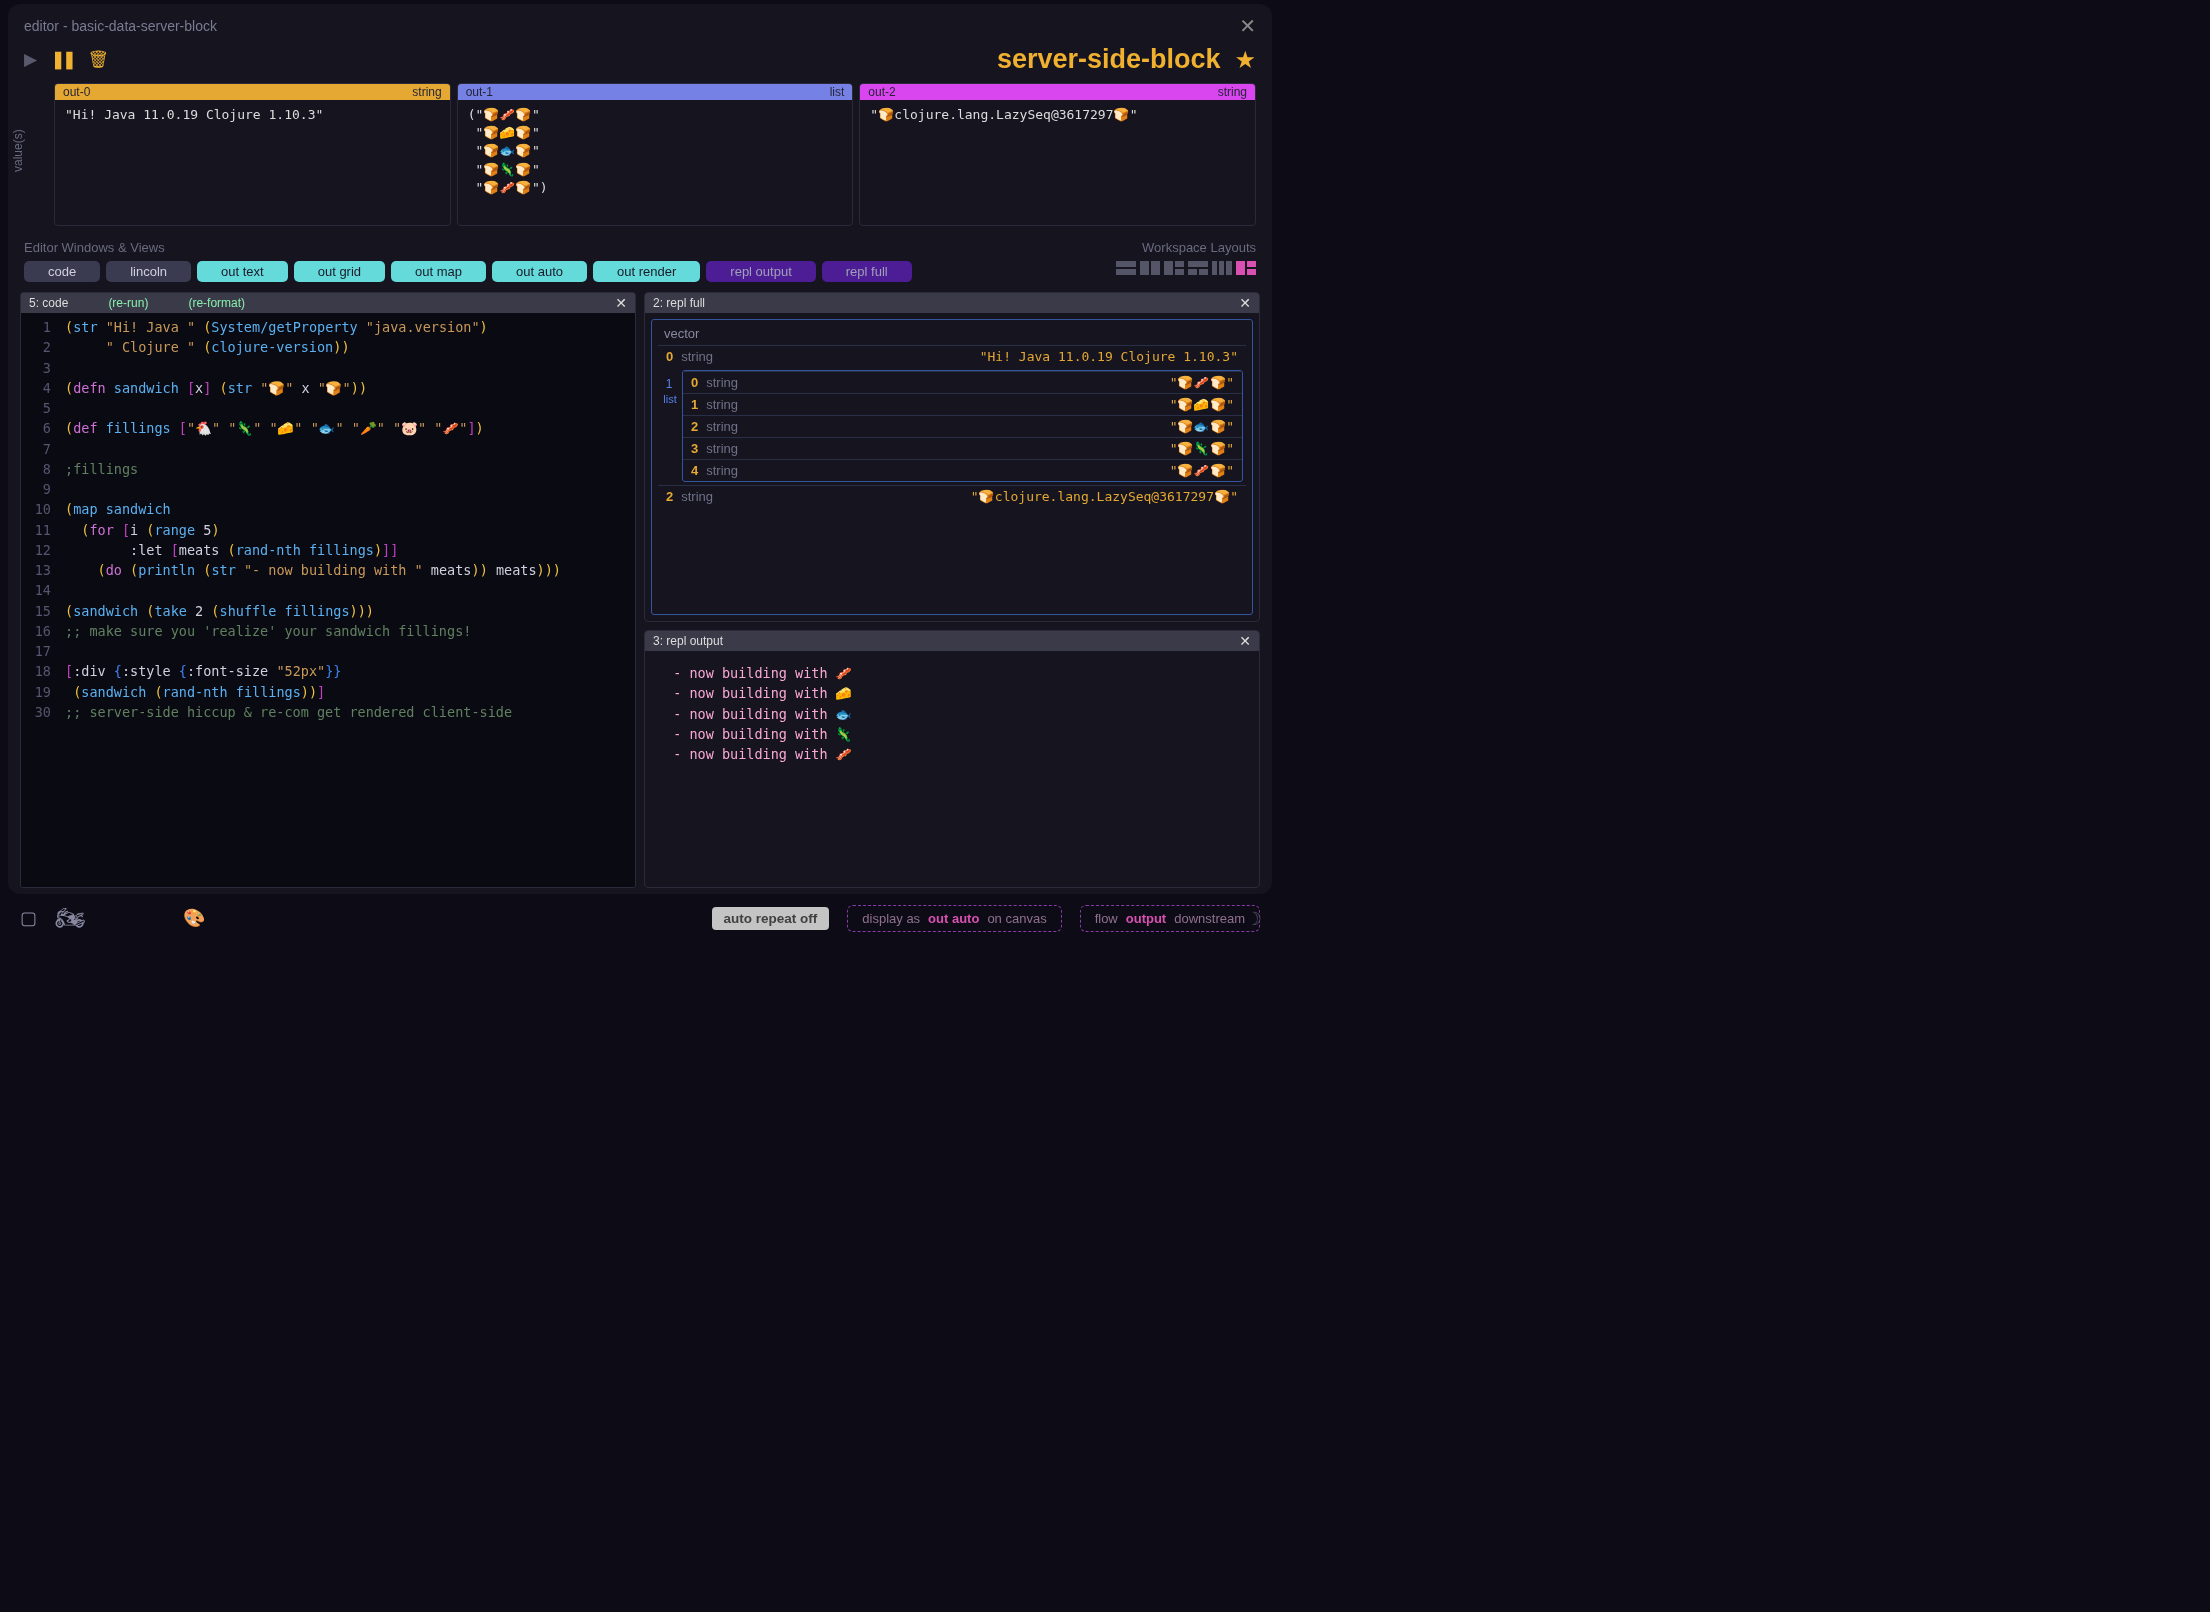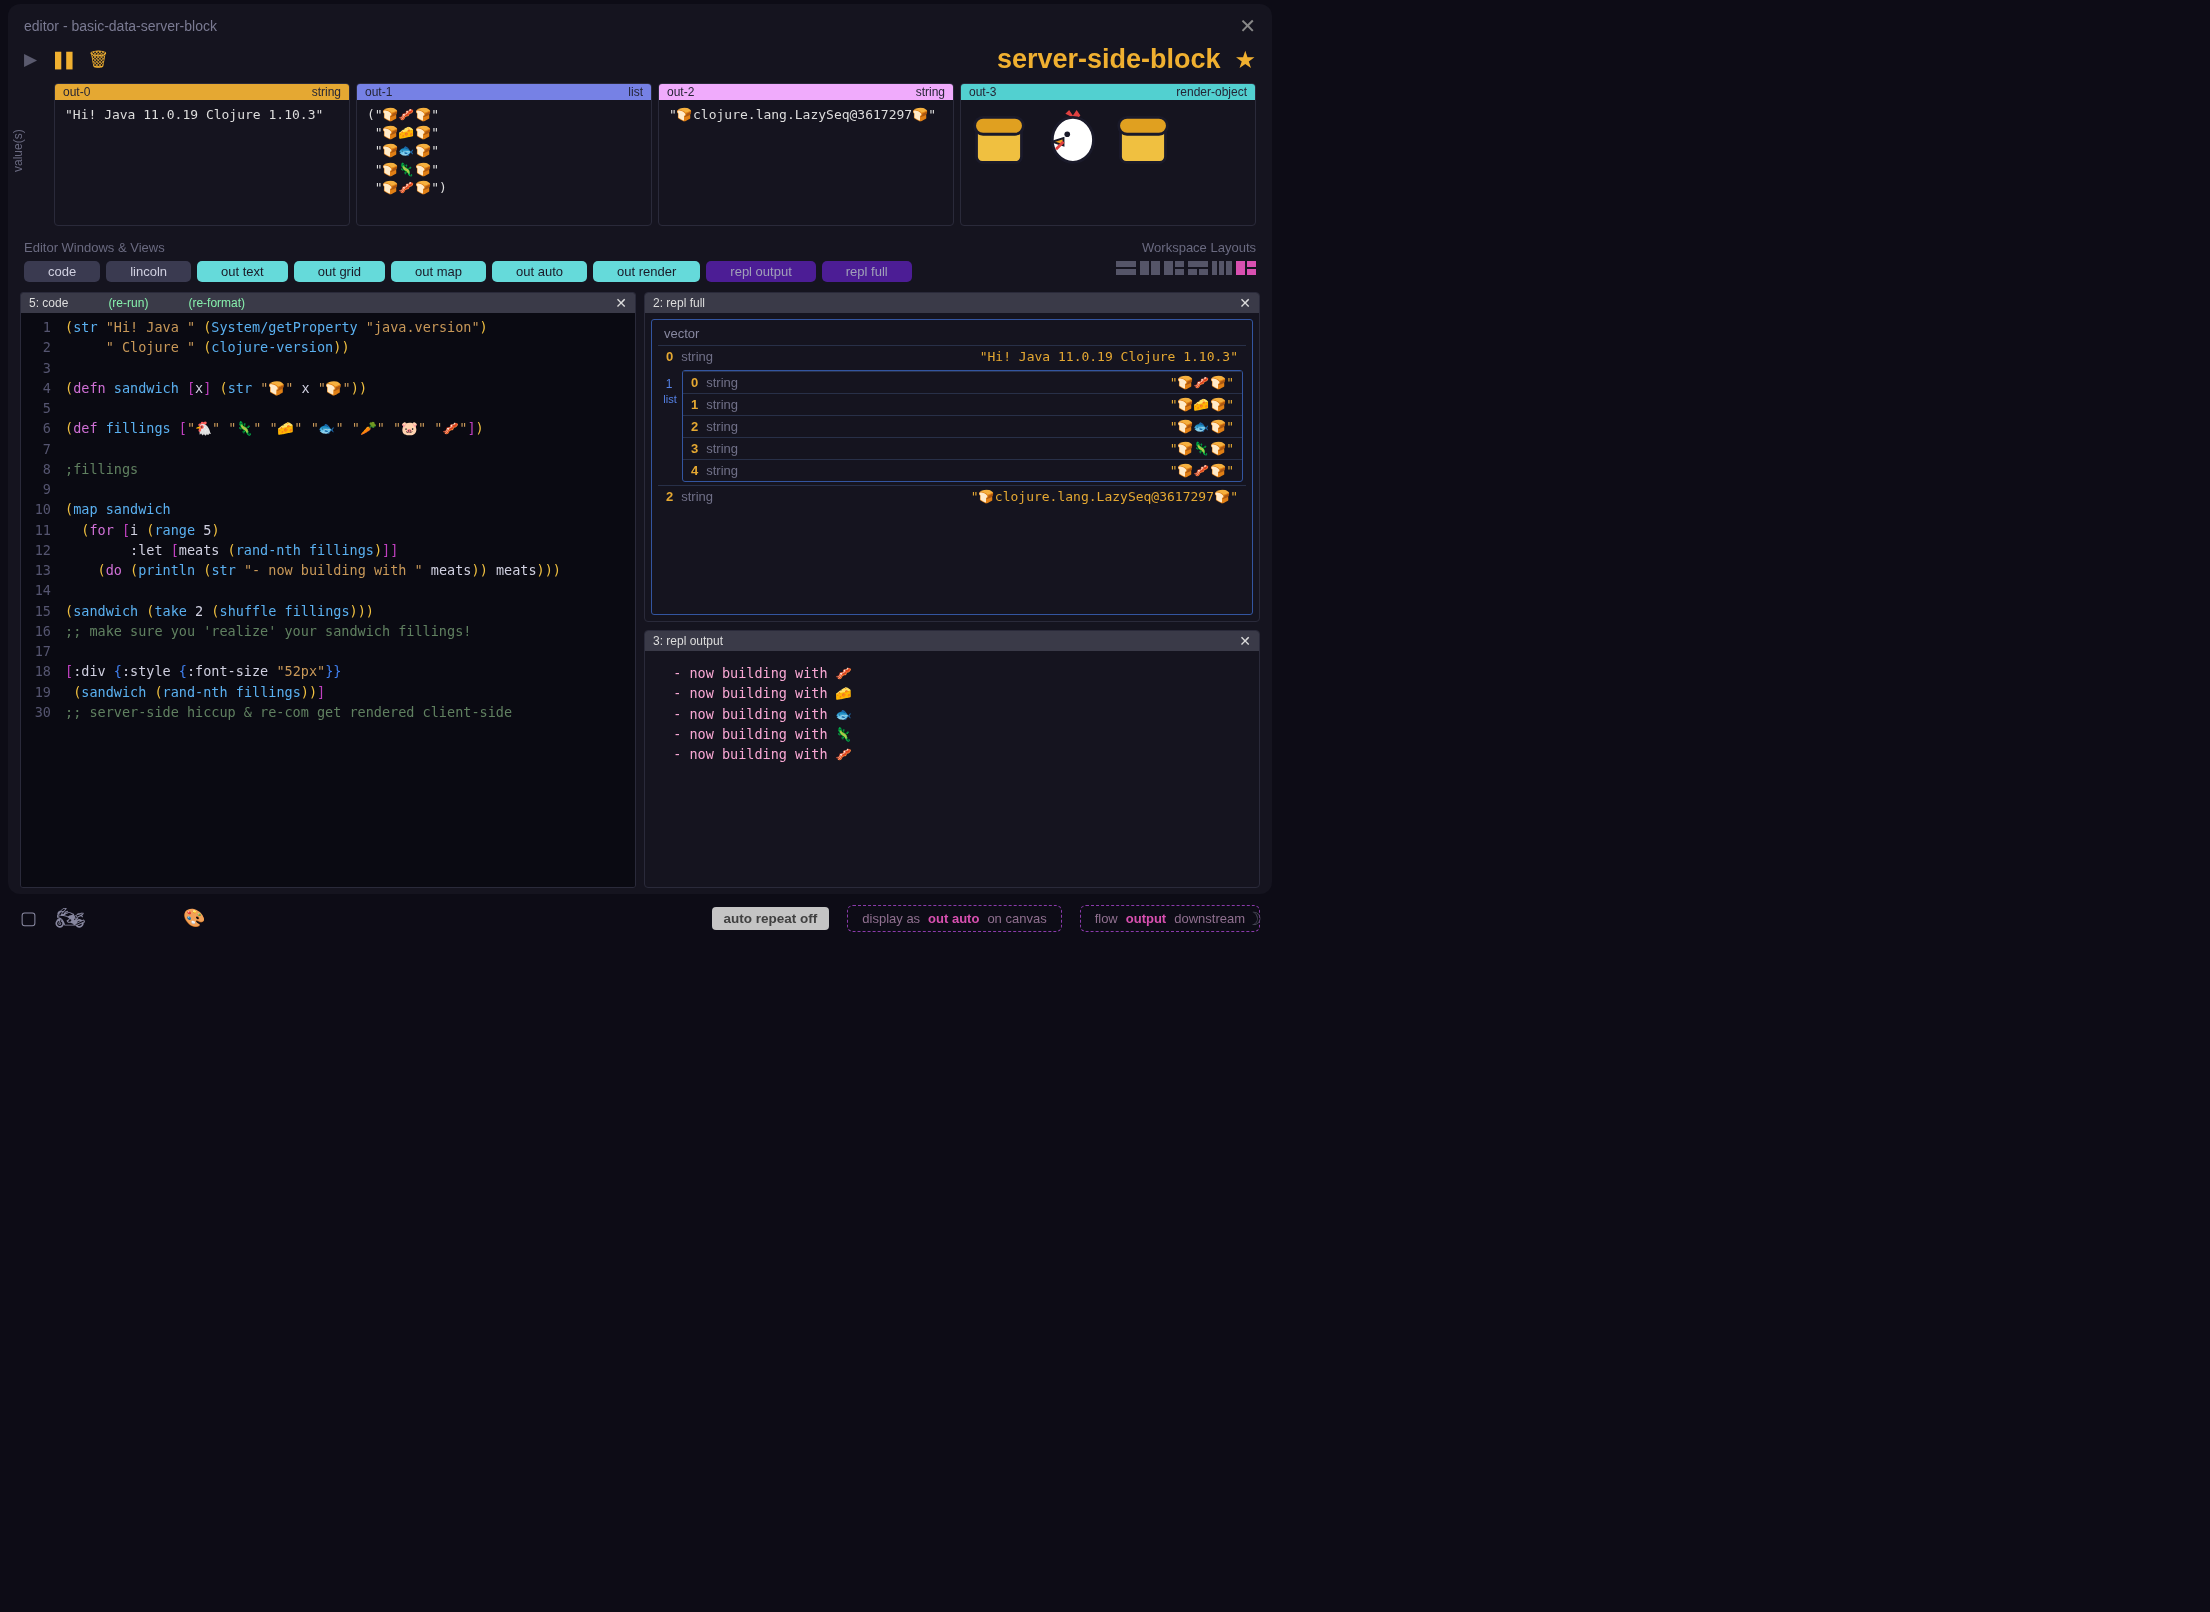--- a/index.html
+++ b/index.html
@@ -12,21 +12,21 @@
 .trash { color:#f0b030; font-size:17px; }
 .spacer { flex:1; }
 .title { color:#f0b030; font-size:27px; font-weight:600; }
 .star { color:#f0b030; font-size:24px; }
 .outputs { display:flex; gap:6px; padding:4px 4px 8px 34px; height:155px; }
 .vlabel { position:absolute; left:18px; top:165px; transform:rotate(-90deg); transform-origin:left; color:#6a6a80; font-size:12px; }
 .out-panel { flex:1; border:1px solid #2a2a3a; border-radius:4px; display:flex; flex-direction:column; overflow:hidden; }
 .out-header { display:flex; justify-content:space-between; padding:1px 8px; font-size:12px; color:#252535; }
 .oh0 { background:#e5a832; }
 .oh1 { background:#7681e5; }
-.oh2 { background:#f0abfc; }
+.oh2 { background:#d946ef; }
 .oh3 { background:#52d0d0; }
 .out-body { flex:1; padding:6px 10px; font-family:'Consolas',monospace; font-size:13px; color:#ddd; line-height:1.4; }
 .render-body { display:flex; gap:12px; align-items:center; justify-content:flex-start; padding:8px; }
 .render-body svg { width:60px; height:60px; }
 .mid { display:flex; justify-content:space-between; padding:6px 4px; }
 .midlabel { color:#6a6a80; font-size:13px; margin-bottom:6px; }
 .tabs { display:flex; gap:6px; flex-wrap:wrap; }
 .tab { border-radius:5px; padding:3px 24px; font-size:13px; cursor:pointer; }
 .tab-a { background:#3a3a50; color:#d0d0e0; }
 .tab-b { background:#65dada; color:#1a1a28; }
@@ -108,43 +108,20 @@
  "🍞🦎🍞"
  "🍞🥓🍞")</div>
     </div>
     <div class="out-panel">
       <div class="out-header oh2">
           <span>out-2</span>
           <span>string</span>
         </div>
       <div class="out-body">"🍞clojure.lang.LazySeq@3617297🍞"</div>
     </div>
-    <div class="out-panel">
-      <div class="out-header oh3">
-          <span>out-3</span>
-          <span>render-object</span>
-        </div>
-      <div class="render-body">
-        <svg viewBox="0 0 64 64">
-            <rect x="8" y="18" width="48" height="40" rx="6" fill="#f0c040" stroke="#1a1a2a" stroke-width="3"></rect>
-            <rect x="6" y="10" width="52" height="18" rx="9" fill="#e0a020" stroke="#1a1a2a" stroke-width="3"></rect>
-          </svg>
-        <svg viewBox="0 0 64 64">
-            <path d="M26 6 L30 2 L34 8 L38 2 L42 8 L38 12 Z" fill="#e04040"></path>
-            <ellipse cx="34" cy="34" rx="22" ry="24" fill="#fff" stroke="#1a1a2a" stroke-width="3"></ellipse>
-            <circle cx="28" cy="28" r="3" fill="#1a1a2a"></circle>
-            <path d="M12 36 L24 32 L24 40 Z" fill="#f0a020" stroke="#1a1a2a" stroke-width="2"></path>
-            <path d="M24 36 L16 44" stroke="#e04040" stroke-width="3"></path>
-          </svg>
-        <svg viewBox="0 0 64 64">
-            <rect x="8" y="18" width="48" height="40" rx="6" fill="#f0c040" stroke="#1a1a2a" stroke-width="3"></rect>
-            <rect x="6" y="10" width="52" height="18" rx="9" fill="#e0a020" stroke="#1a1a2a" stroke-width="3"></rect>
-          </svg>
-      </div>
-    </div>
   </div>
 
   <div class="mid">
     <div>
       <div class="midlabel">Editor Windows &amp; Views</div>
       <div class="tabs" id="tabs">
           <span class="tab tab-a">code</span>
           <span class="tab tab-a">lincoln</span>
           <span class="tab tab-b">out text</span>
           <span class="tab tab-b">out grid</span>

